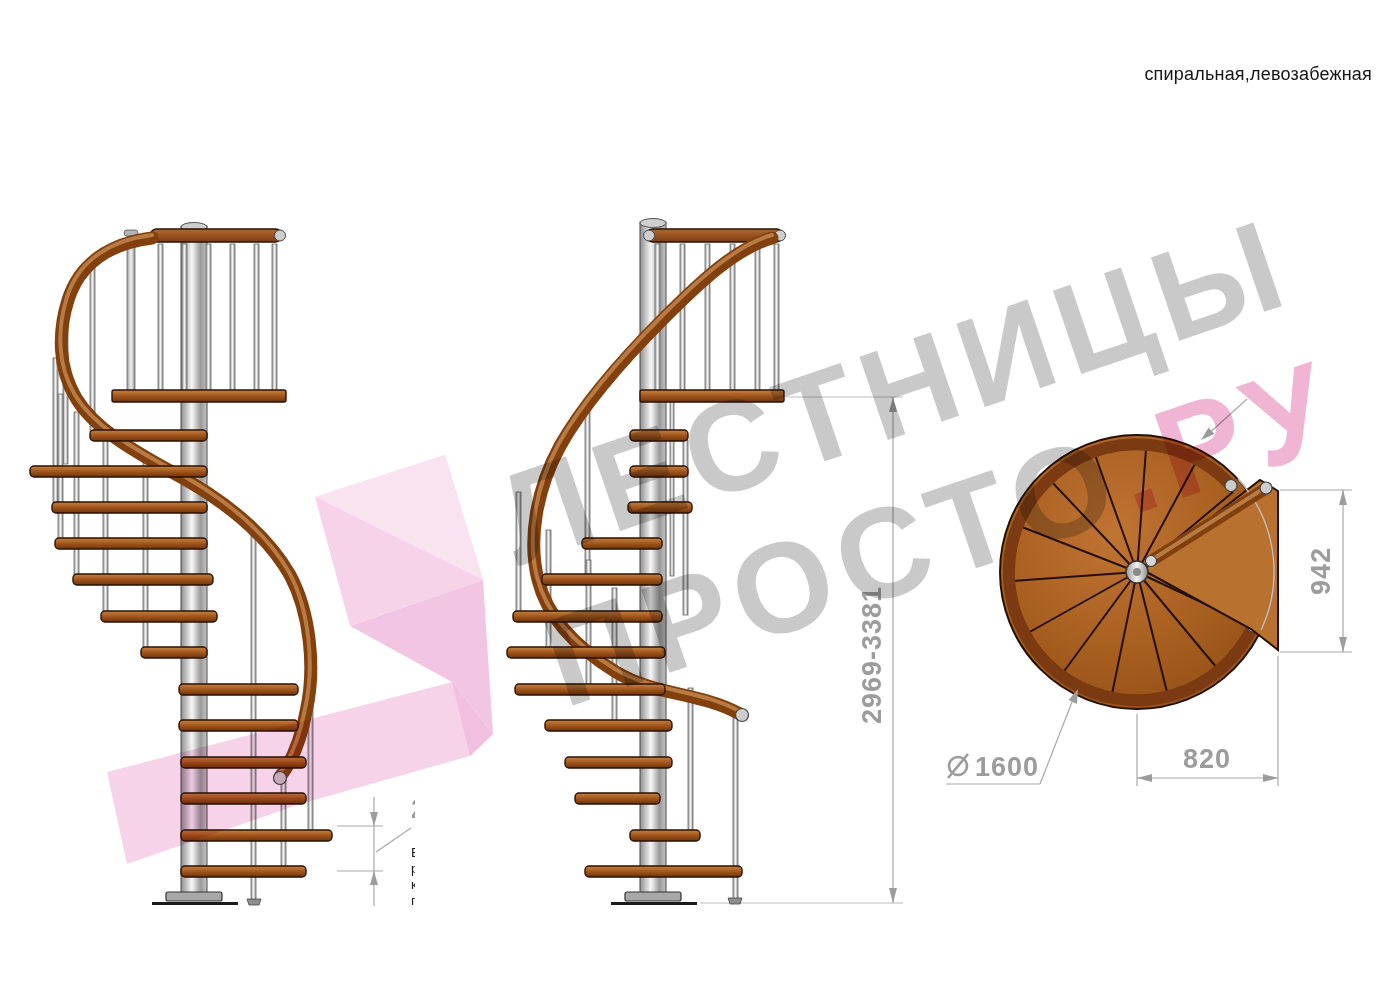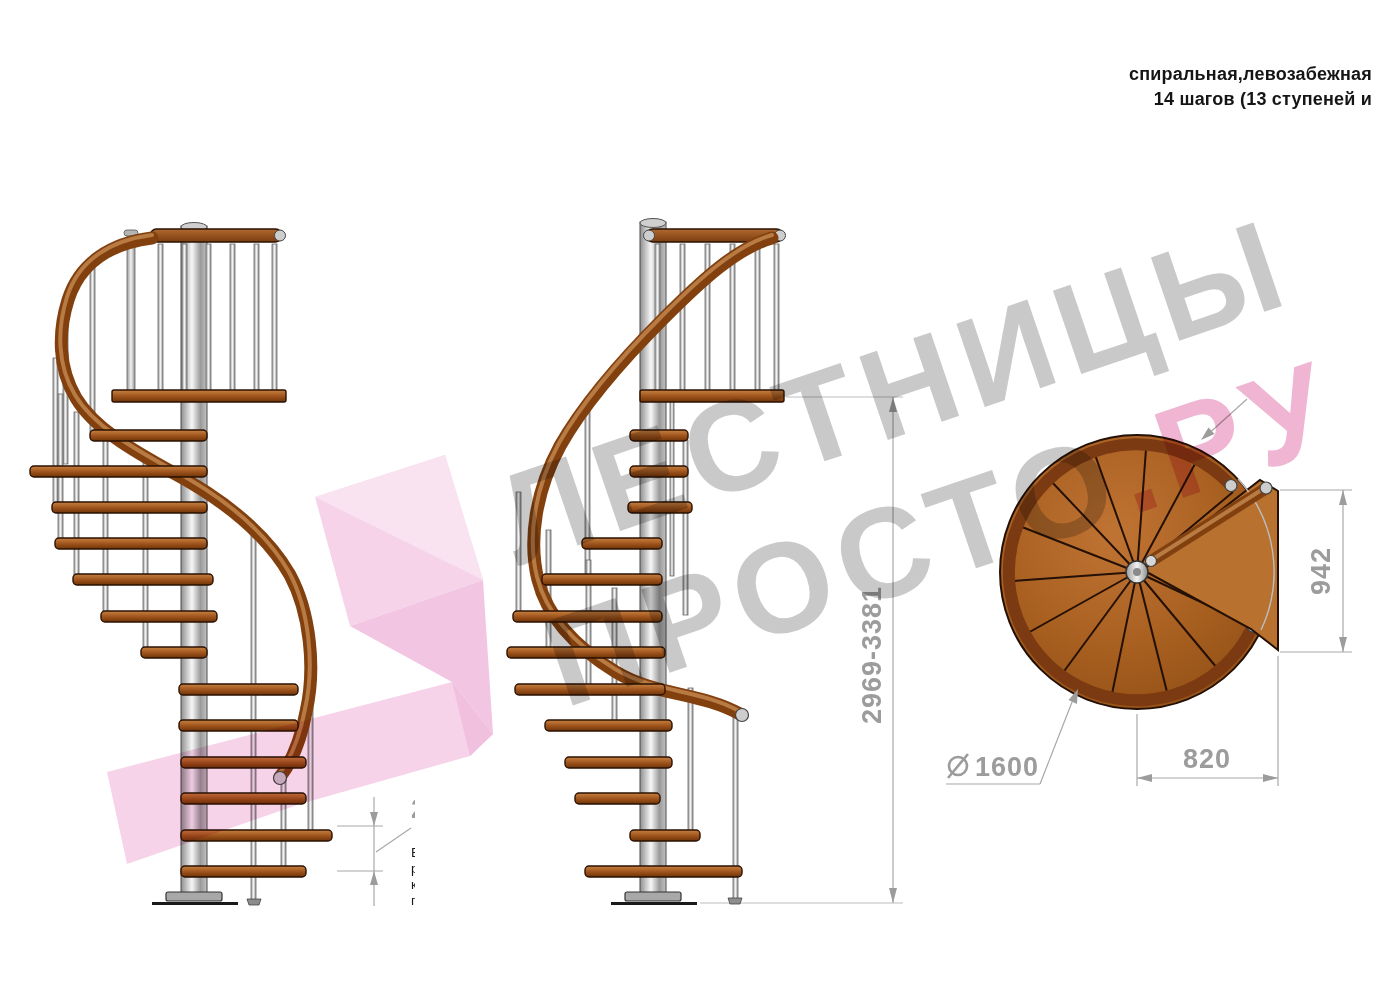--- a/index.html
+++ b/index.html
@@ -4,21 +4,21 @@
 <style>
   html,body{margin:0;padding:0;}
   body{
     width:1400px;height:1000px;position:relative;overflow:hidden;
     background:#ffffff;font-family:"Liberation Sans",sans-serif;
   }
   
   .title-block{
     position:absolute;top:62px;right:28px;width:420px;
     text-align:right;color:#151515;font-size:18px;line-height:25px;
-    font-weight:700;letter-spacing:.2px;
+    font-weight:400;letter-spacing:.2px;
   }
   
   .view{position:absolute;}
   #view1{left:15px;top:210px;width:400px;height:710px;}
   #view2{left:490px;top:210px;width:420px;height:710px;}
   #view3{left:920px;top:350px;width:480px;height:460px;}
   
   .watermark{
     position:absolute;left:0;top:0;width:1400px;height:1000px;
     pointer-events:none;mix-blend-mode:multiply;
@@ -33,21 +33,20 @@
   .wm-suffix{color:#efb5d2;}
   svg text{font-family:"Liberation Sans",sans-serif;}
   .dimtxt{fill:#9c9c9c;font-weight:bold;font-size:27px;letter-spacing:1px;}
   .notetxt{fill:#1b1b1b;font-size:13.5px;}
 </style>
 </head>
 <body>
 
 <div class="title-block">
   <div>спиральная,левозабежная</div>
-  <div>14 шагов (13 ступеней и</div>
 </div>
 
 <svg id="view1" class="view" viewBox="15 210 400 710">
   <defs>
     <linearGradient id="steelV" x1="0" y1="0" x2="1" y2="0">
       <stop offset="0" stop-color="#8f8f8f"></stop>
         <stop offset="0.42" stop-color="#f7f7f7"></stop>
       <stop offset="0.75" stop-color="#9a9a9a"></stop>
         <stop offset="1" stop-color="#c2c2c2"></stop>
     </linearGradient>

